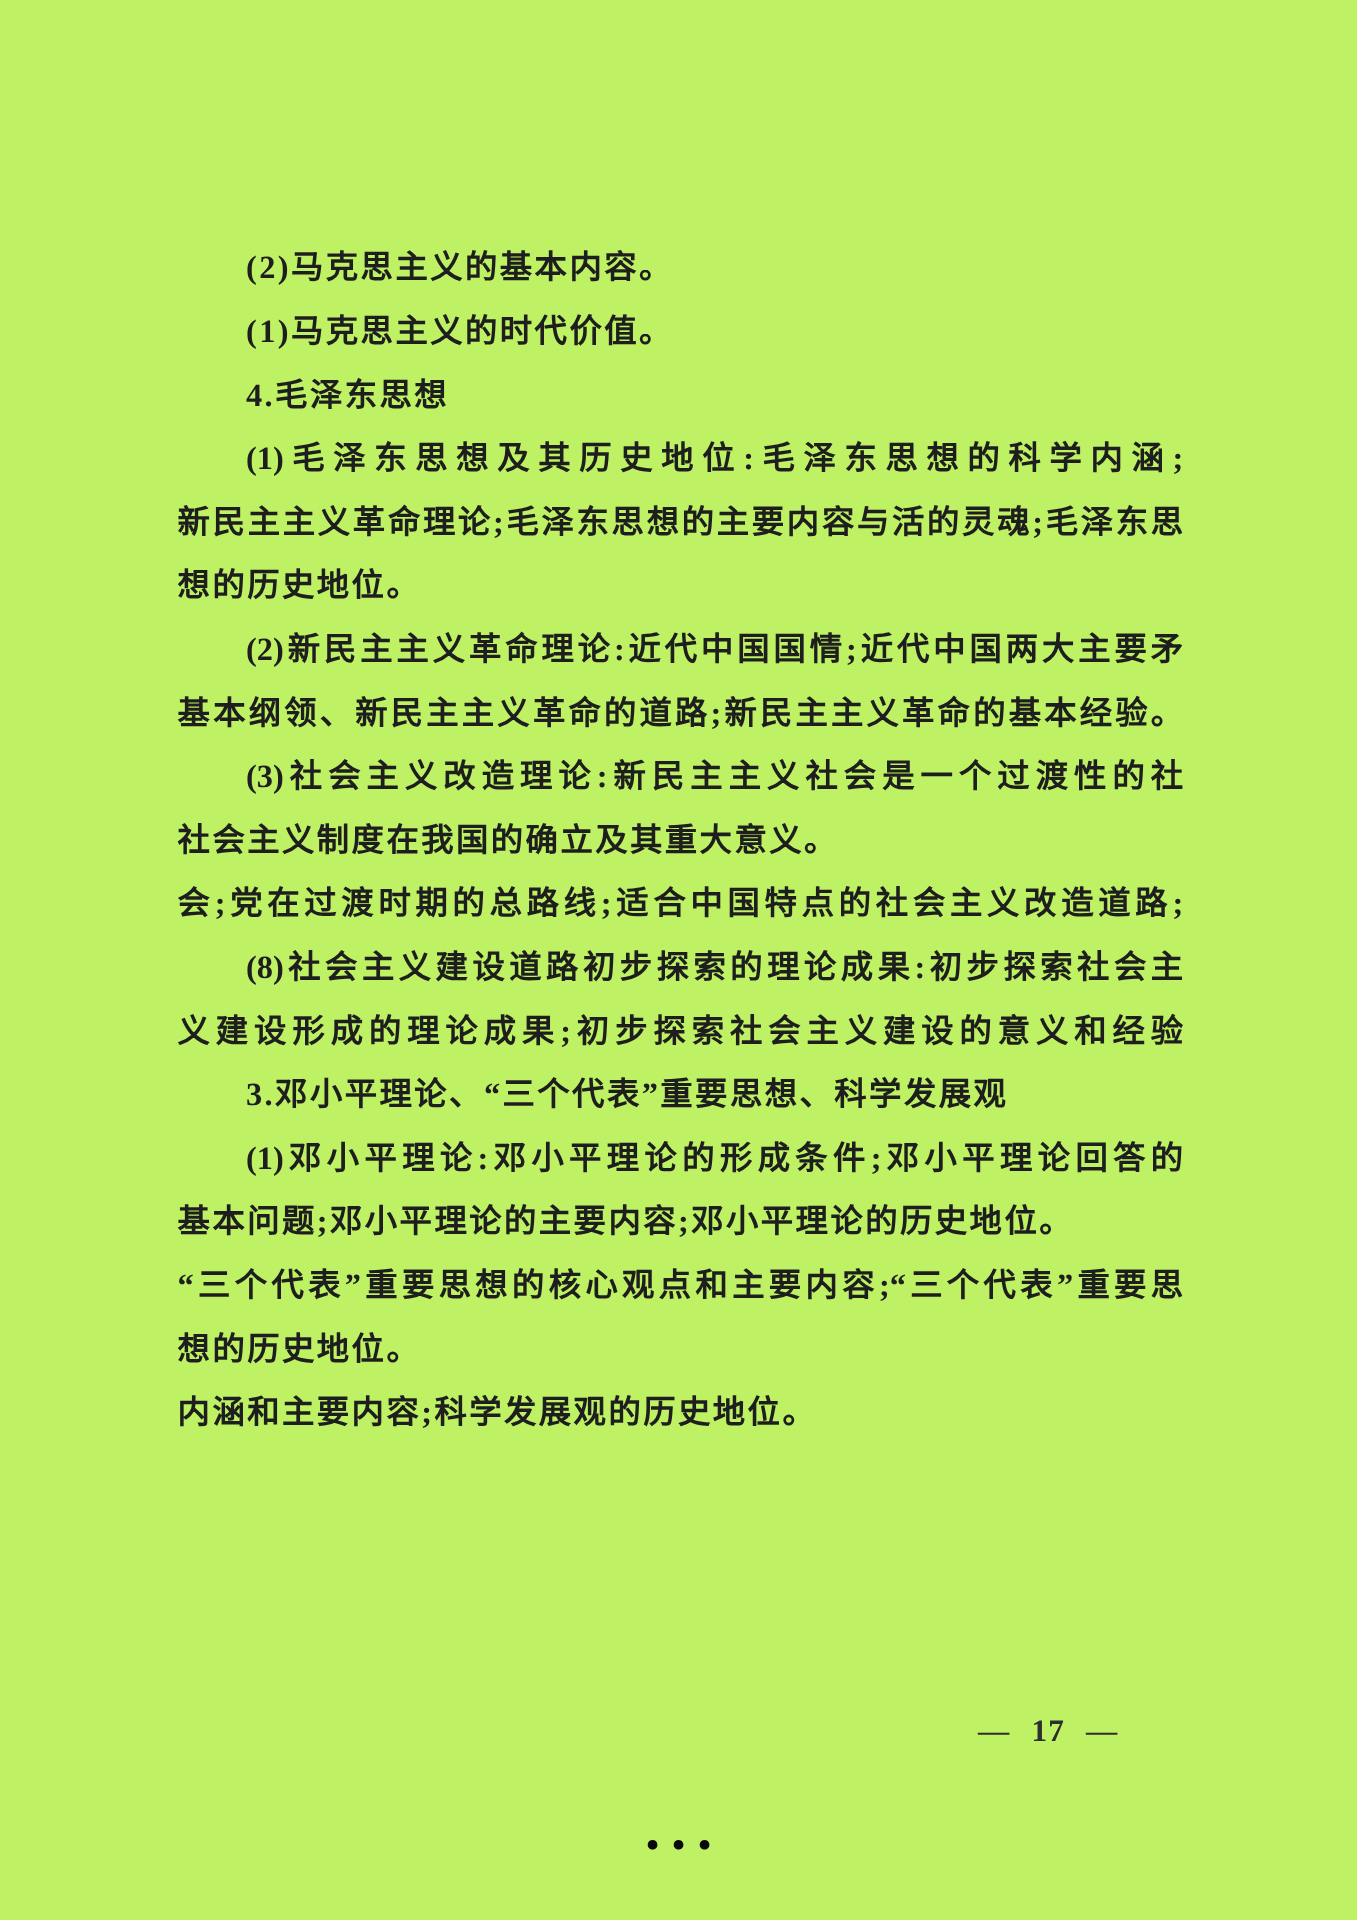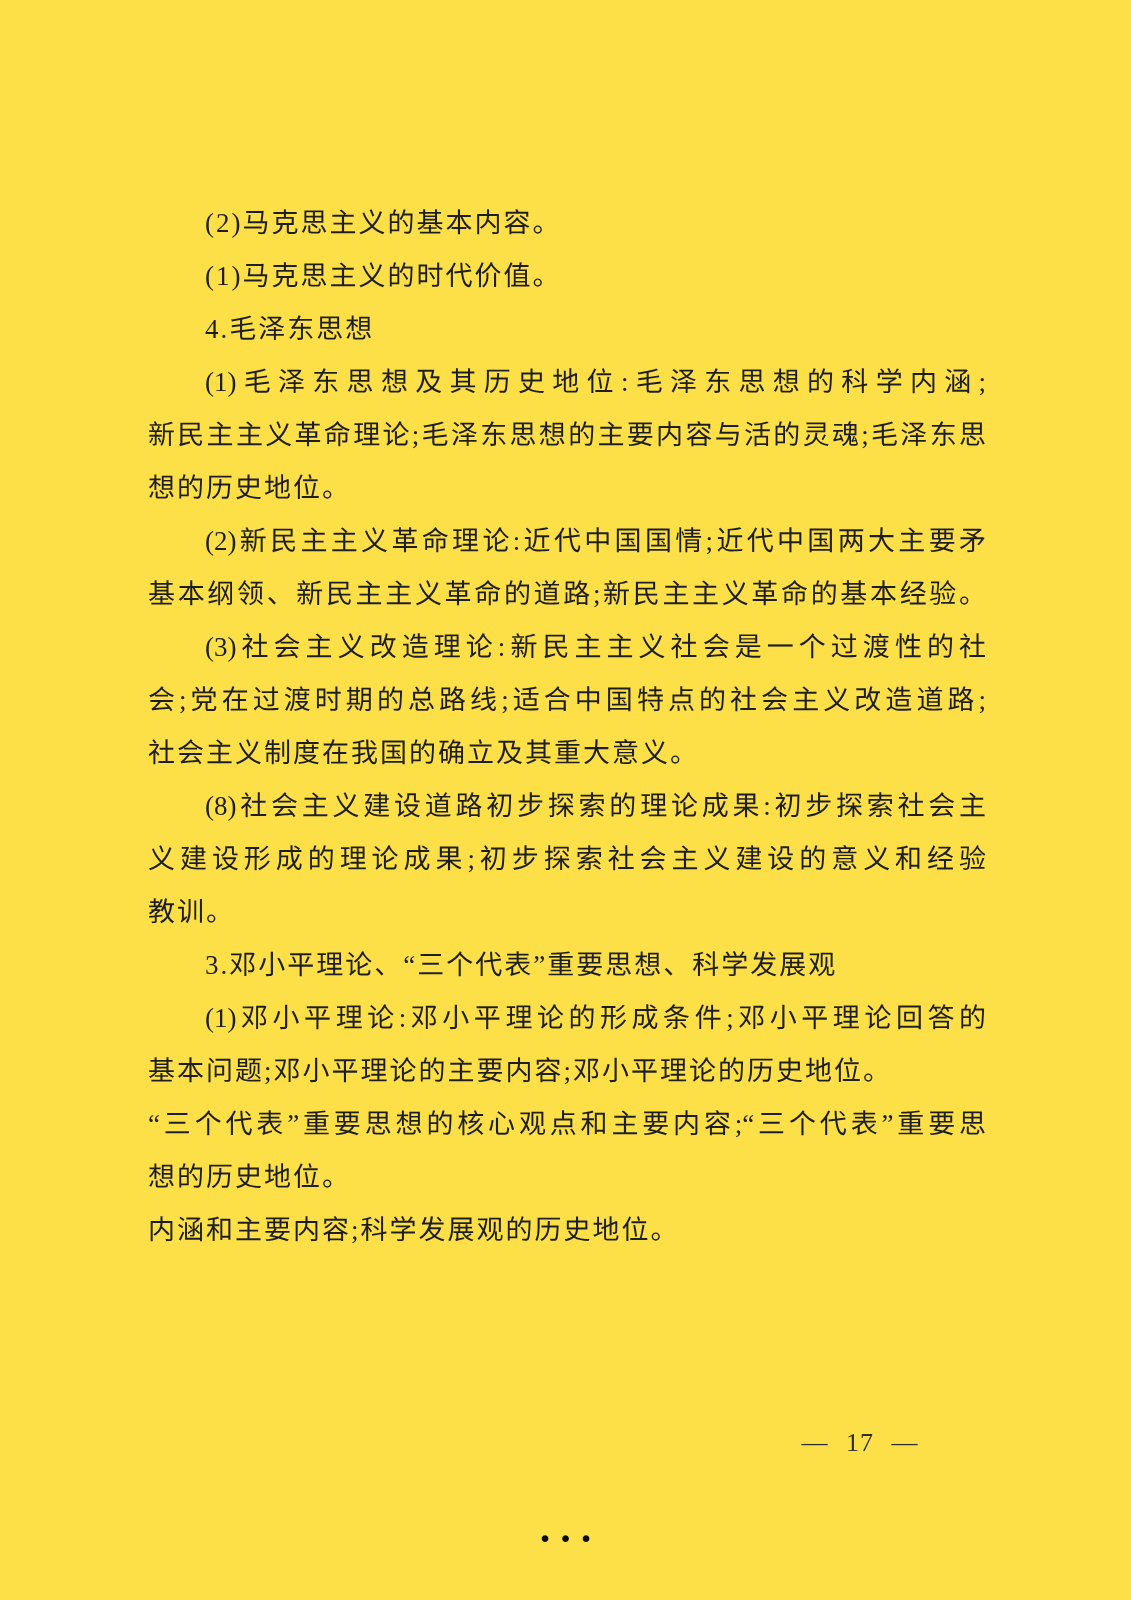--- a/index.html
+++ b/index.html
@@ -42,24 +42,23 @@
     text-align: justify;
     text-align-last: justify;
     text-justify: inter-character;
     letter-spacing: 0;
   }
   .line.indent {
     text-indent: 57px;
   }
   .footer-pageno {
     position: absolute;
-    left: 780px;
+    left: 815px;
     top: 1428px;
     width: 160px;
-    text-align: center;
     font-size: 26px;
     letter-spacing: 1px;
     word-spacing: 10px;
     color: #2e2e2e;
   }
   .footer-dots {
     position: absolute;
     left: 0;
     top: 1526px;
     width: 100%;
@@ -67,21 +66,21 @@
     font-size: 23px;
     letter-spacing: 7px;
     text-indent: 7px; 
     color: #0a0a0a;
     font-family: "DejaVu Sans", sans-serif;
   }
 </style>
 </head>
 <body>
 
-<div class="page" style="background: #fde047; color: rgb(30, 30, 30);">
+<div class="page" style="background: #bef264; color: rgb(30, 30, 30); font-weight: bold;">
 
   <div class="body-block">
 
   <div class="paragraph">
         <div class="line plain indent">(2)马克思主义的基本内容。</div>
       </div>
       <div class="paragraph">
         <div class="line plain indent">(1)马克思主义的时代价值。</div>
       </div>
       <div class="paragraph">
@@ -91,27 +90,26 @@
         <div class="line justify indent">(1)毛泽东思想及其历史地位:毛泽东思想的科学内涵;</div>
         <div class="line justify">新民主主义革命理论;毛泽东思想的主要内容与活的灵魂;毛泽东思</div>
         <div class="line plain">想的历史地位。</div>
       </div>
       <div class="paragraph">
         <div class="line justify indent">(2)新民主主义革命理论:近代中国国情;近代中国两大主要矛</div>
         <div class="line justify">基本纲领、新民主主义革命的道路;新民主主义革命的基本经验。</div>
       </div>
       <div class="paragraph">
         <div class="line justify indent">(3)社会主义改造理论:新民主主义社会是一个过渡性的社</div>
+        <div class="line plain">社会主义制度在我国的确立及其重大意义。</div>
         <div class="line justify">会;党在过渡时期的总路线;适合中国特点的社会主义改造道路;</div>
-        <div class="line plain">社会主义制度在我国的确立及其重大意义。</div>
       </div>
       <div class="paragraph">
         <div class="line justify indent">(8)社会主义建设道路初步探索的理论成果:初步探索社会主</div>
         <div class="line justify">义建设形成的理论成果;初步探索社会主义建设的意义和经验</div>
-        <div class="line plain">教训。</div>
       </div>
       <div class="paragraph">
         <div class="line plain indent">3.邓小平理论、“三个代表”重要思想、科学发展观</div>
       </div>
       <div class="paragraph">
         <div class="line justify indent">(1)邓小平理论:邓小平理论的形成条件;邓小平理论回答的</div>
         <div class="line plain">基本问题;邓小平理论的主要内容;邓小平理论的历史地位。</div>
       </div>
       <div class="paragraph">
         <div class="line justify">“三个代表”重要思想的核心观点和主要内容;“三个代表”重要思</div>

